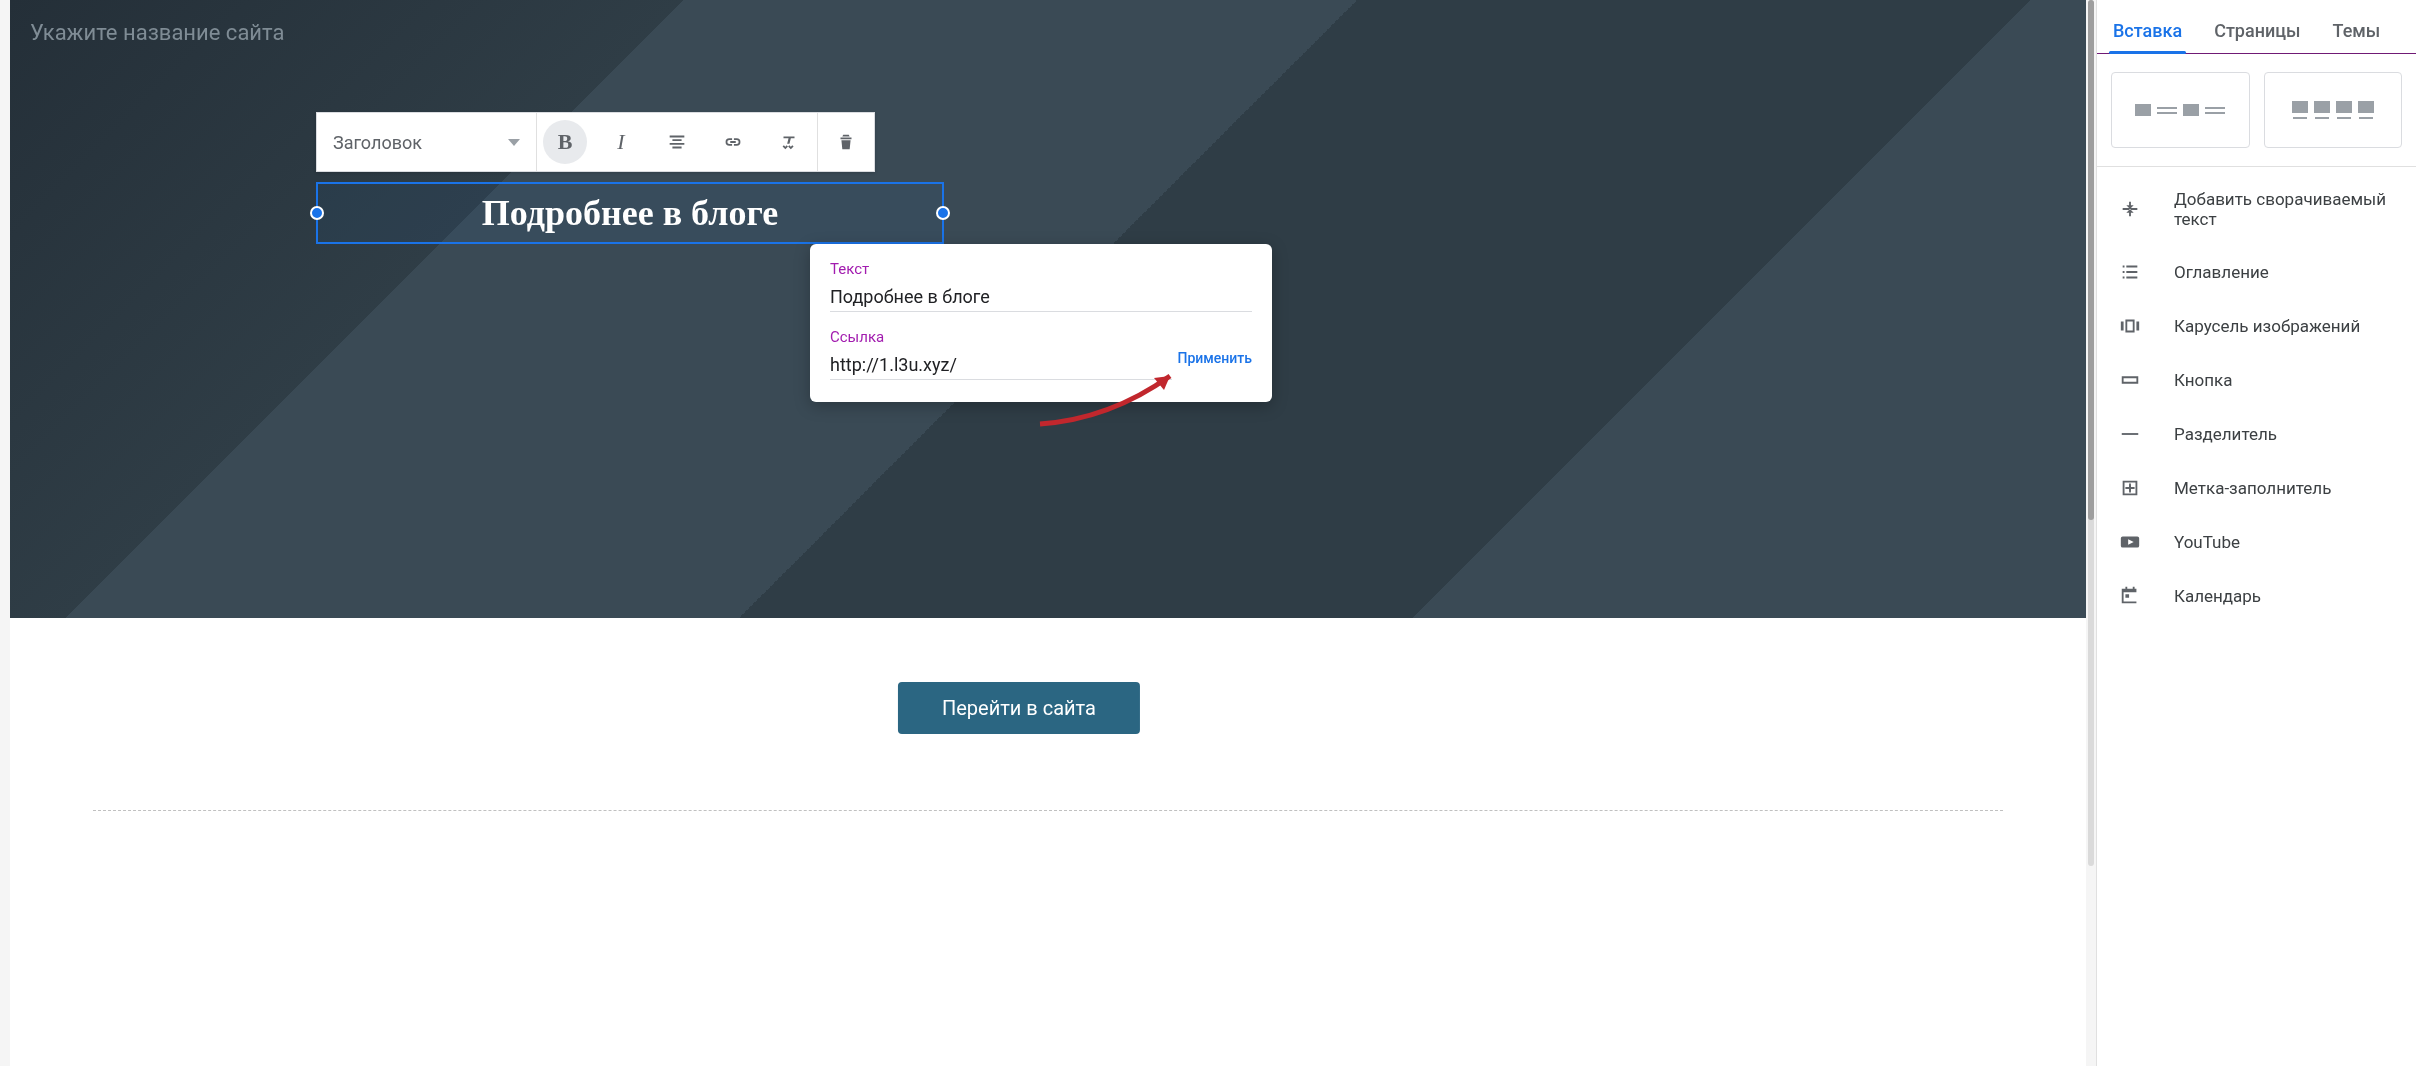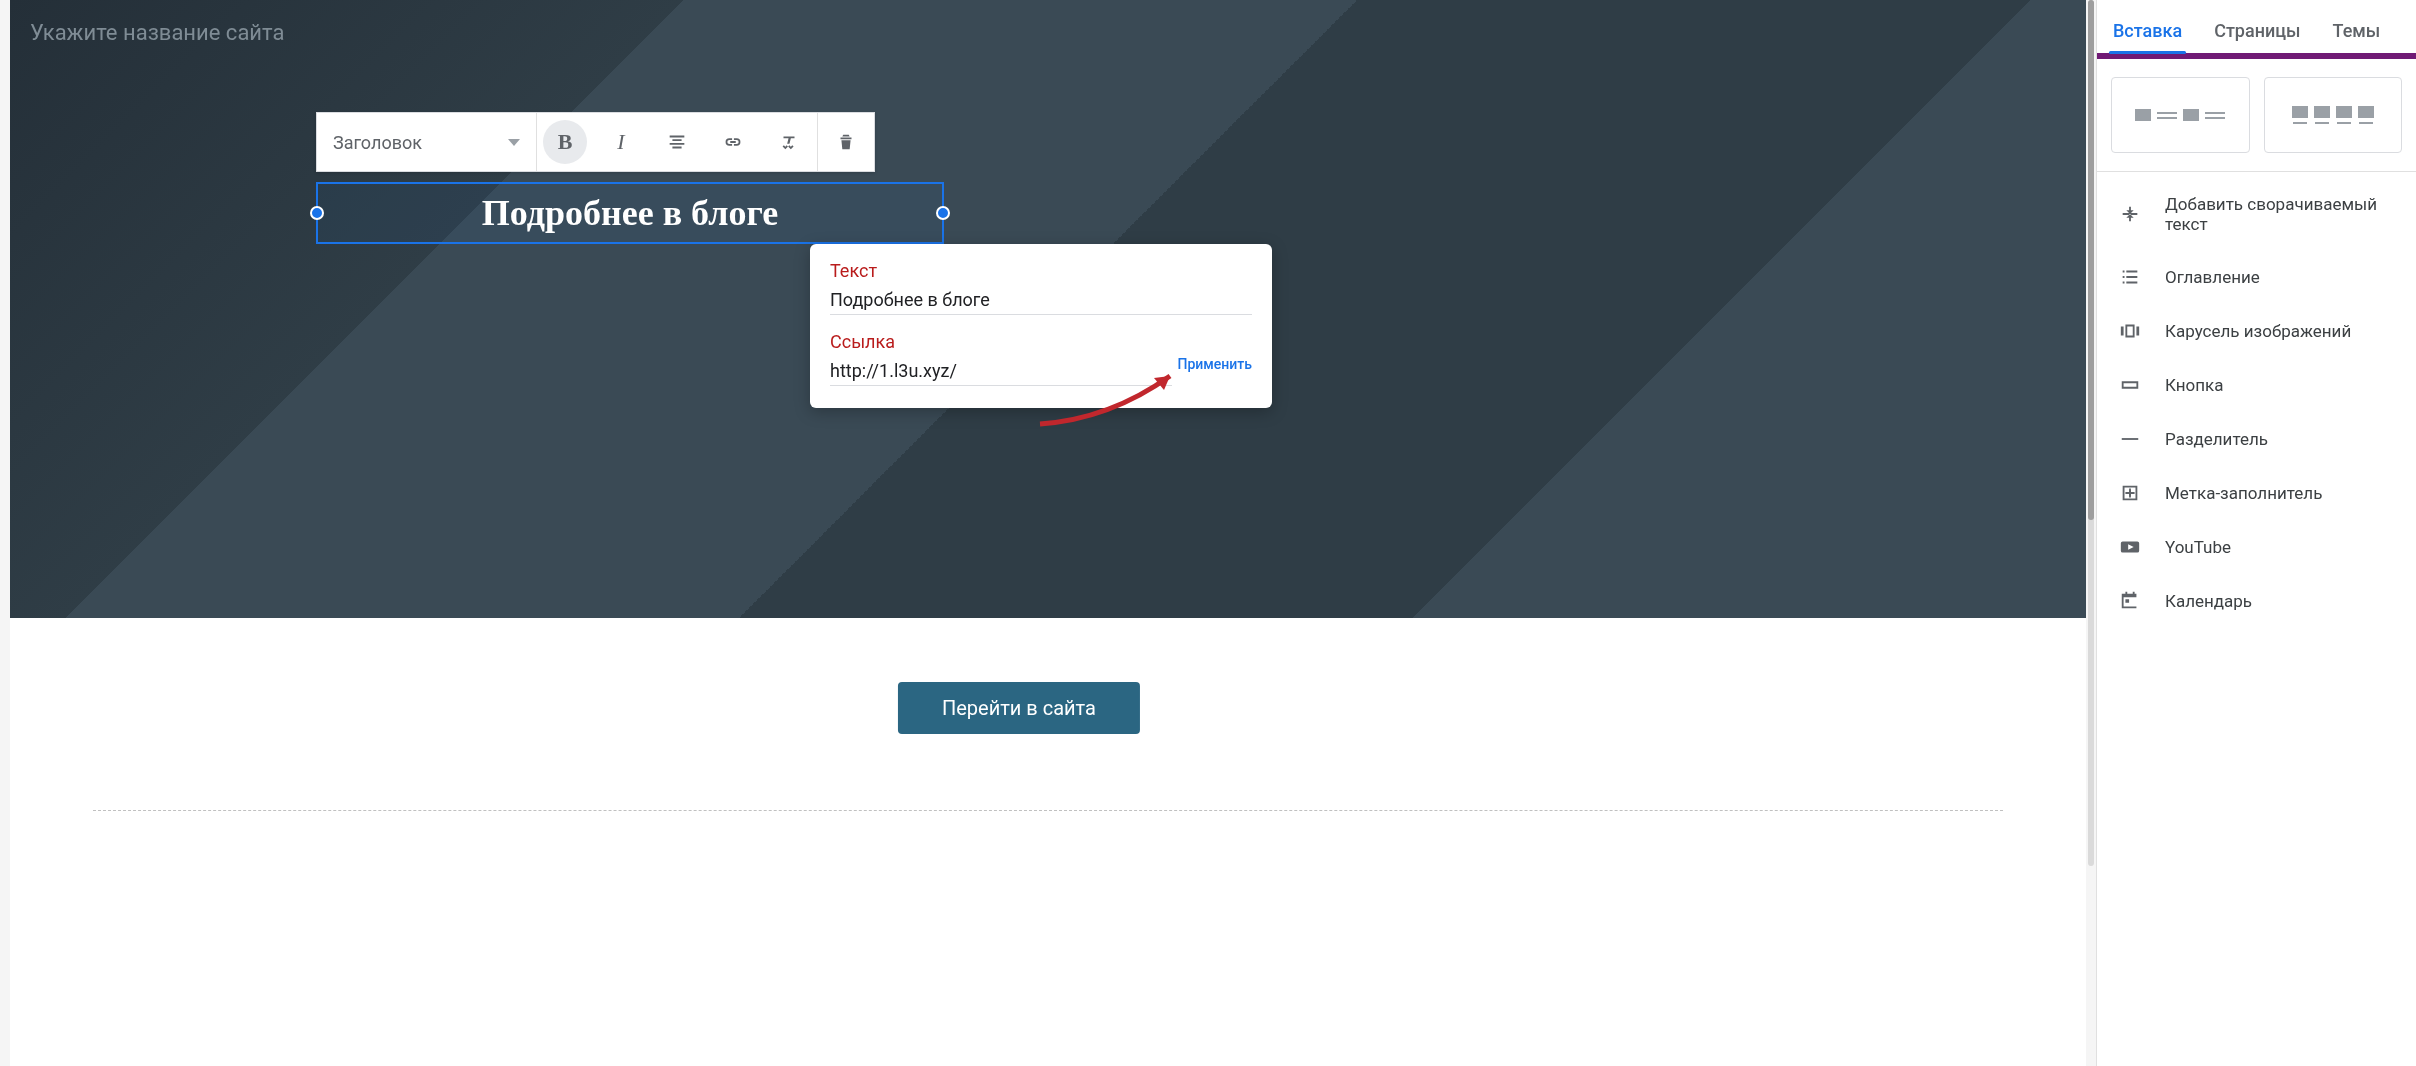--- a/index.html
+++ b/index.html
@@ -19,39 +19,39 @@
 .tbtn svg{width:22px;height:22px;fill:#5f6368}
 .tbtn.bold{font-weight:700;font-size:22px;font-family:Georgia,serif}
 .tbtn.italic{font-style:italic;font-size:22px;font-family:Georgia,serif}
 .selected-text{position:absolute;left:306px;top:182px;width:628px;border:2px solid #1a73e8;background:rgba(26,115,232,.05);padding:8px 10px}
 .selected-text .handle{position:absolute;width:14px;height:14px;background:#1a73e8;border:2px solid #fff;border-radius:50%;top:50%;transform:translateY(-50%)}
 .selected-text .h-l{left:-8px}
 .selected-text .h-r{right:-8px}
 .selected-text .txt{color:#fff;font-size:36px;font-weight:700;font-family:Georgia,'Times New Roman',serif;text-align:center}
 .link-pop{position:absolute;left:800px;top:244px;width:462px;background:#fff;border-radius:6px;box-shadow:0 4px 16px rgba(0,0,0,.25);padding:16px 20px 14px}
 .lp-row{margin-bottom:16px}
-.lp-label{font-size:18px;color:#b91c1c;margin-bottom:4px}
+.lp-label{font-size:15px;color:#a21caf;margin-bottom:4px}
 .lp-input{width:100%;border:none;border-bottom:1px solid #dadce0;font-size:18px;padding:4px 0;color:#202124;outline:none}
 .lp-apply{color:#1a73e8;font-size:14px;background:none;border:none;cursor:pointer;font-weight:500}
 .arrow{position:absolute;left:1020px;top:364px;pointer-events:none}
 .blog-btn{position:absolute;left:50%;transform:translateX(-62%);top:64%;background:#2b6682;color:#fff;font-size:20px;padding:14px 44px;border:none;border-radius:4px;cursor:pointer}
 .section-sep{position:absolute;left:4%;right:4%;top:76%;border-top:1px dashed #c0c0c0}
 .sidebar{width:320px;background:#fff;border-left:1px solid #e0e0e0;display:flex;flex-direction:column}
-.tabs{display:flex;padding:8px 12px 0;gap:24px;border-bottom:6px solid #701a75}
+.tabs{display:flex;padding:8px 12px 0;gap:24px;border-bottom:1px solid #701a75}
 .tab{font-size:18px;color:#5f6368;padding:12px 4px;cursor:pointer;position:relative;font-weight:500}
 .tab.active{color:#1a73e8}
 .tab.active::after{content:"";position:absolute;left:0;right:0;bottom:-1px;height:3px;background:#1a73e8;border-radius:2px}
 .layouts{display:flex;gap:14px;padding:18px 14px;border-bottom:1px solid #e0e0e0}
 .layout-card{flex:1;border:1px solid #dadce0;border-radius:4px;height:76px;display:flex;align-items:center;justify-content:center;gap:6px;cursor:pointer}
 .layout-card .col{display:flex;flex-direction:column;gap:4px;align-items:center}
 .layout-card .thumb{width:16px;height:12px;background:#9aa0a6}
 .layout-card .line{width:20px;height:2px;background:#9aa0a6}
 .layout-card .lines{display:flex;flex-direction:column;gap:3px}
 .insert-list{flex:1;overflow:auto;padding:6px 0}
-.ins-item{display:flex;align-items:center;gap:24px;padding:16px 22px;cursor:pointer;color:#3c4043;font-size:17px}
+.ins-item{display:flex;align-items:center;gap:33px;padding:16px 22px;cursor:pointer;color:#3c4043;font-size:17px}
 .ins-item svg{width:22px;height:22px;fill:#5f6368;flex-shrink:0}
 </style>
 </head>
 <body>
 
 <div class="main">
   <div class="canvas">
     <div class="hero">
       <div class="site-name">Укажите название сайта</div>
 

